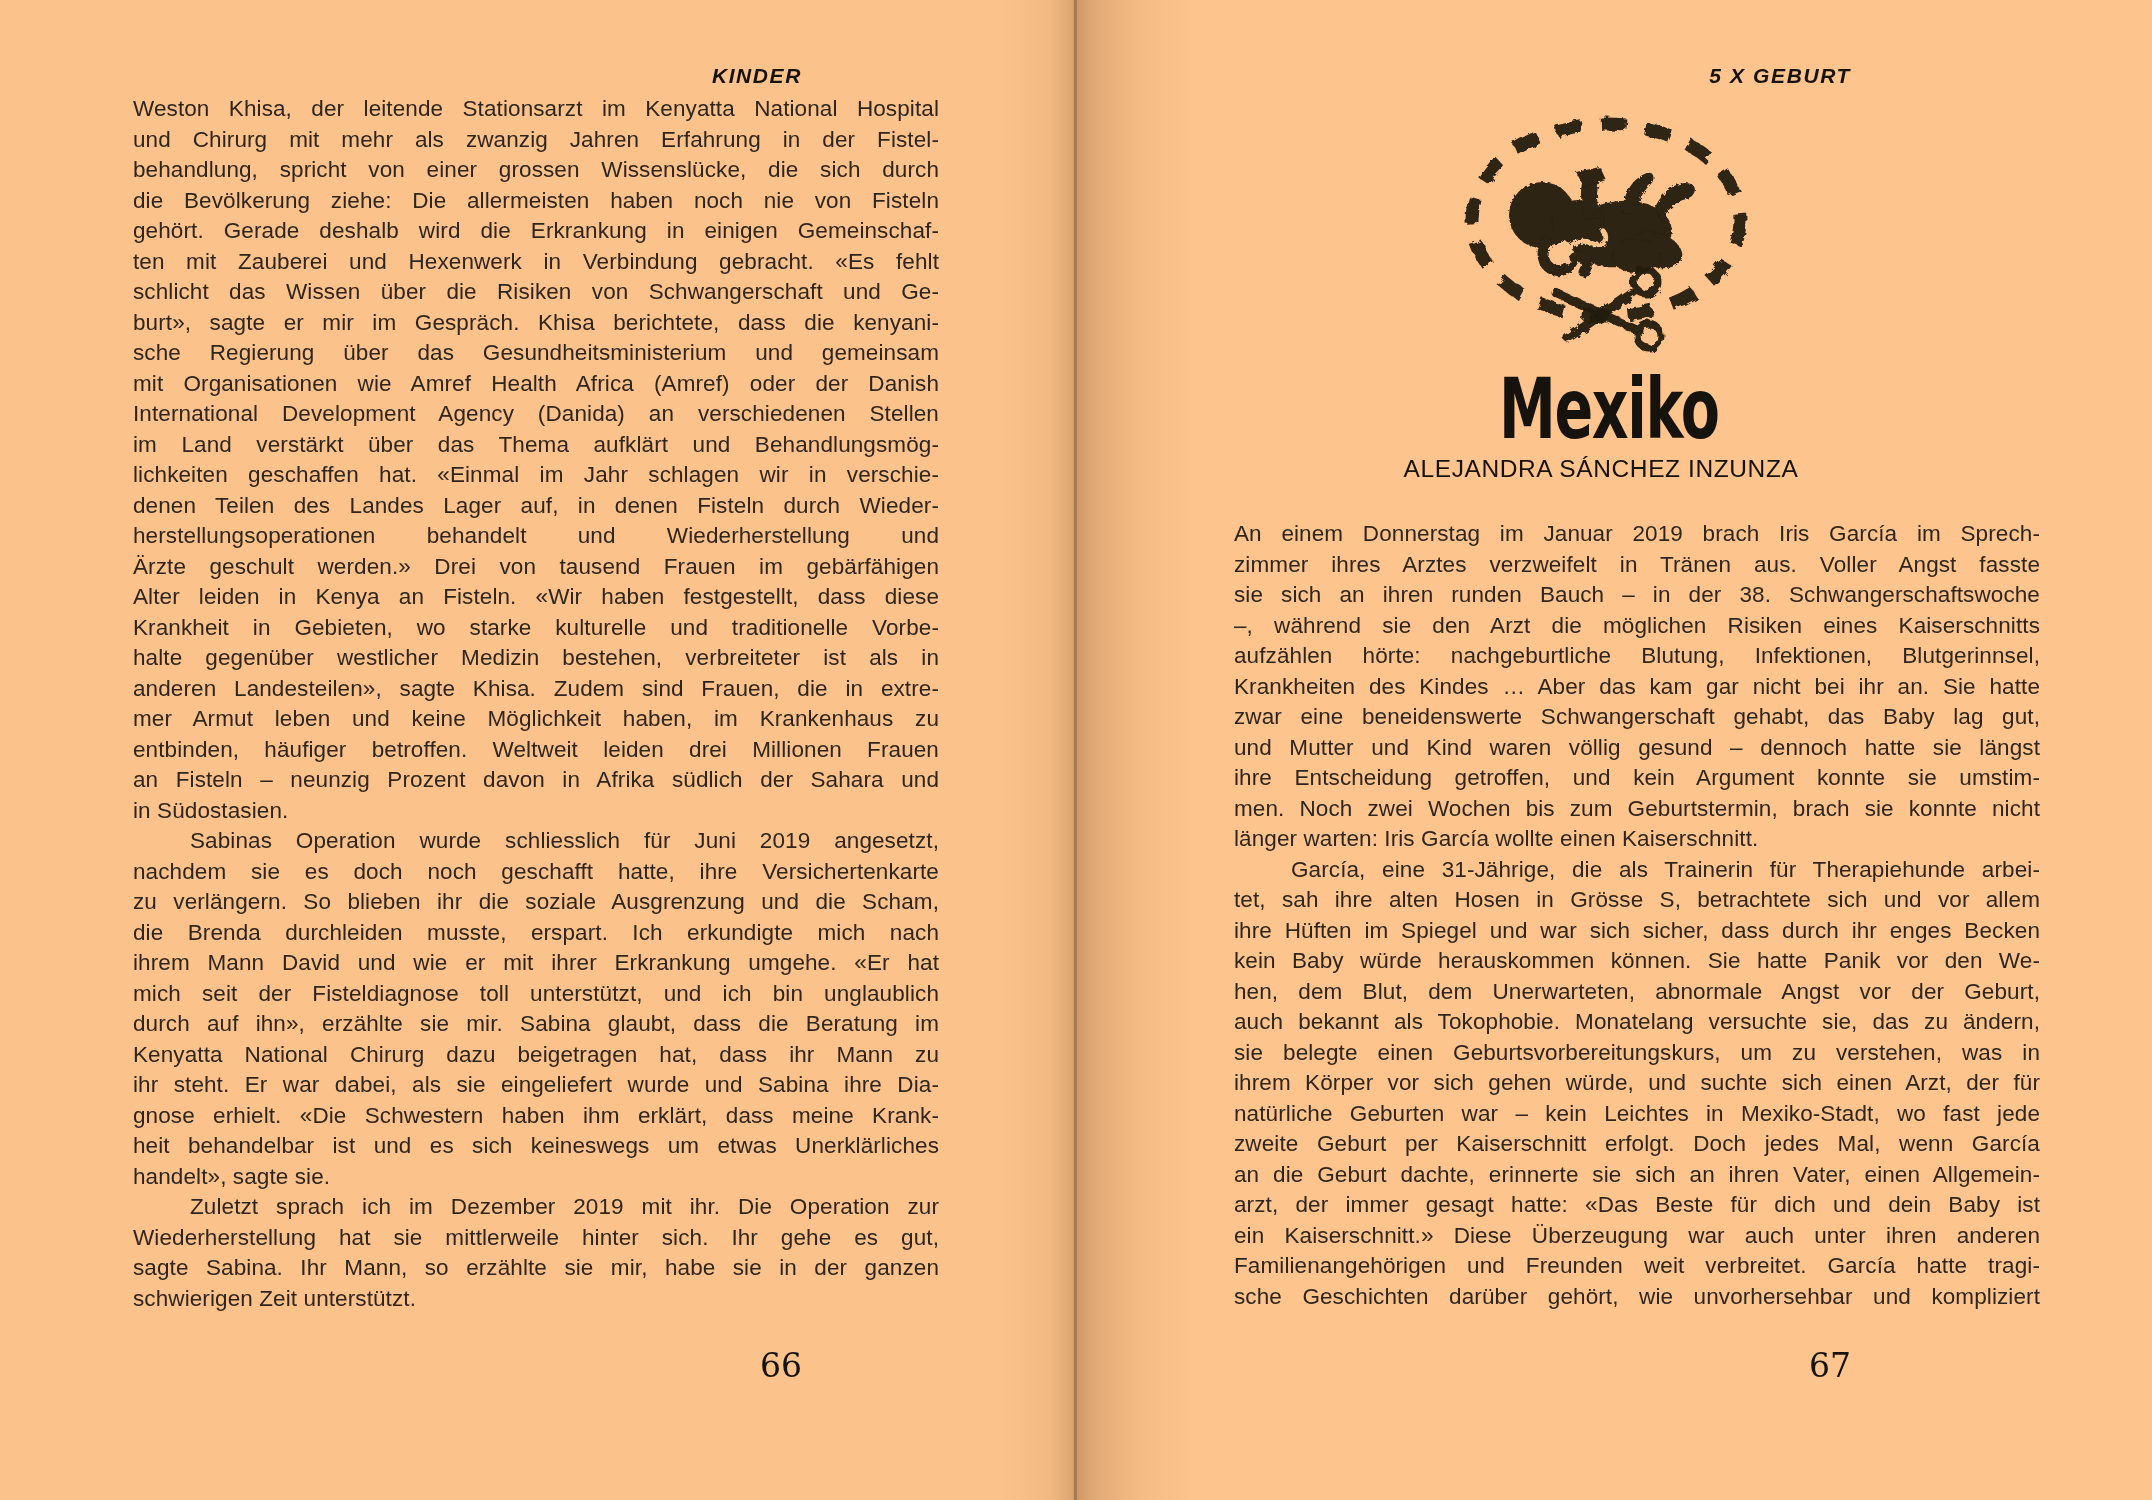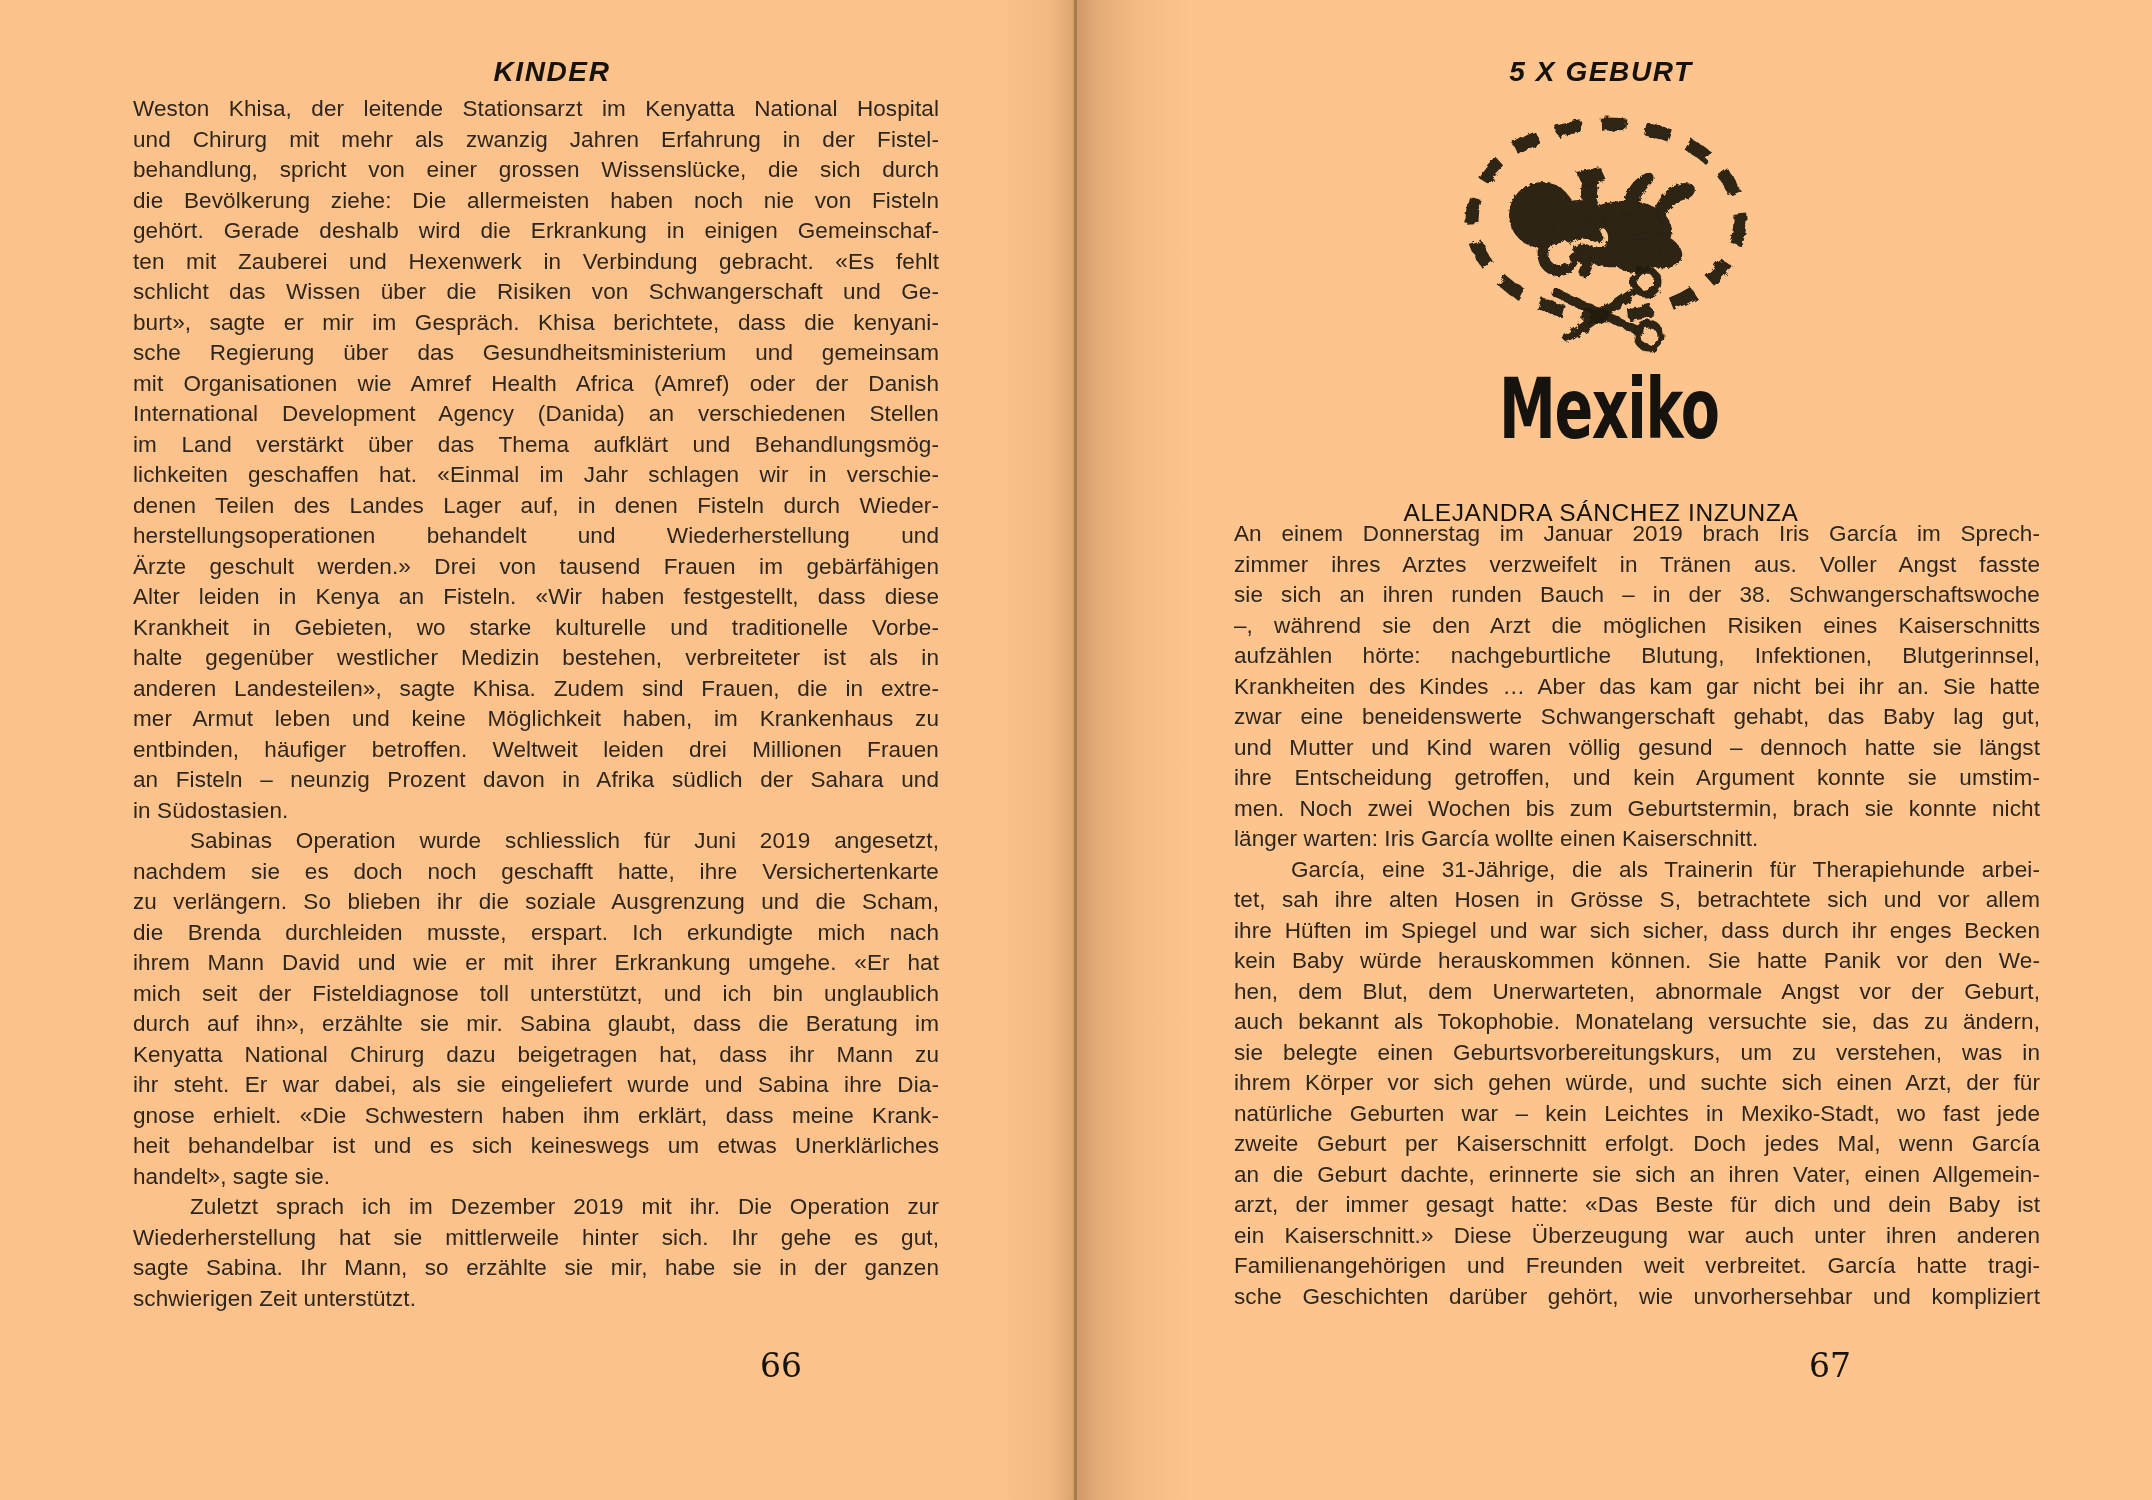--- a/index.html
+++ b/index.html
@@ -16,22 +16,22 @@
     color:var(--ink);
   }
   .page{position:absolute;top:0;height:1500px;}
   .page-left{left:0;width:1076px;
     background:linear-gradient(to right,#fcc28b 0%,#fcc28b 93%,#f3b982 97.5%,#dda671 99.6%,#c6915f 100%);}
   .page-right{left:1077px;width:1299px;
     background:linear-gradient(to right,#cf9a68 0%,#e3ab77 1.6%,#f4ba83 4.5%,#fdc48d 9%,#fdc48d 100%);}
   .gutter{position:absolute;left:1074px;top:0;width:3px;height:1500px;background:#a87a50;}
 
   .running-head{
-    position:absolute;top:56px;width:500px;text-align:center;
-    font-weight:bold;font-style:italic;font-size:28px;letter-spacing:1.6px;
+    position:absolute;top:64px;width:500px;text-align:right;
+    font-weight:bold;font-style:italic;font-size:21px;letter-spacing:1.6px;
     color:var(--title);
   }
   .body-col{
     position:absolute;width:806px;font-size:22.5px;line-height:30.5px;
     letter-spacing:0.1px;color:var(--ink);
   }
   .body-col .line{
     text-align:justify;text-align-last:justify;white-space:normal;
   }
   .body-col .line.last{text-align-last:left;}
@@ -46,21 +46,21 @@
   }
   .chapter-title-box .scale{
     display:block;width:300px;text-align:center;
     transform:scaleX(0.68);transform-origin:50% 50%;
     font-family:"DejaVu Sans","Liberation Sans",sans-serif;
     font-weight:700;font-size:84px;line-height:90px;letter-spacing:-2px;
     color:var(--title);white-space:nowrap;
   }
   .chapter-author{
     position:absolute;left:1351px;top:455px;width:500px;text-align:center;
-    font-size:24.5px;letter-spacing:0.6px;color:var(--title);white-space:nowrap;margin-top:44px;
+    font-size:24.5px;letter-spacing:0.6px;color:var(--title);white-space:nowrap;
   }
   .illustration{position:absolute;left:1450px;top:110px;width:300px;height:250px;}
 </style>
 </head>
 <body>
 
 <div class="page page-left">
   <div class="running-head" style="left:302px;">KINDER</div>
   <div class="body-col" style="left:133px;top:94px;">
       <div class="line">Weston Khisa, der leitende Stationsarzt im Kenyatta National Hospital</div>

